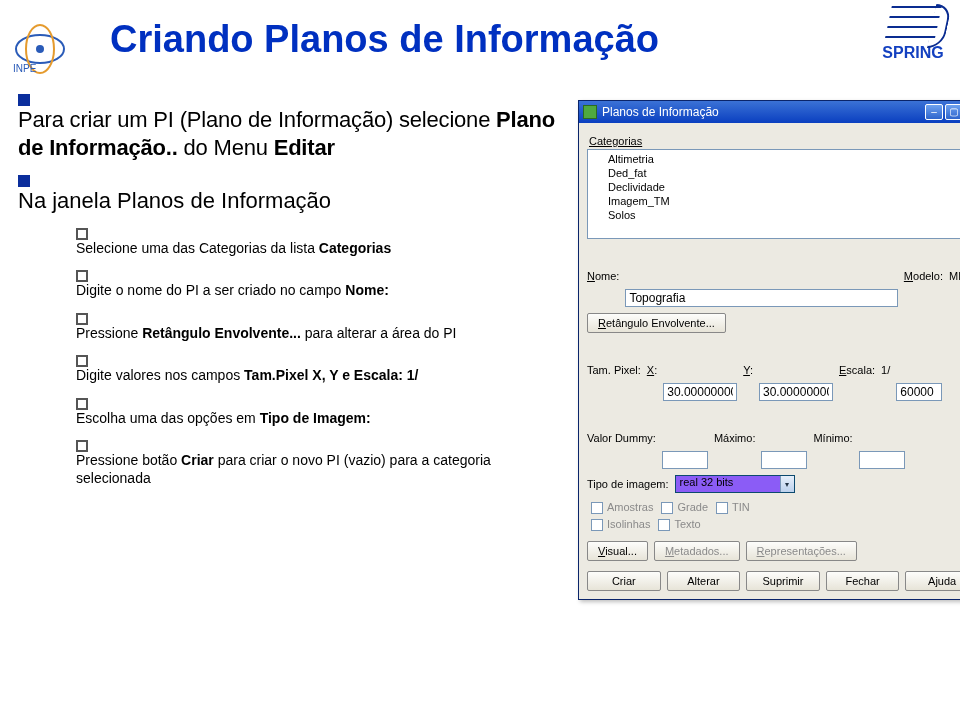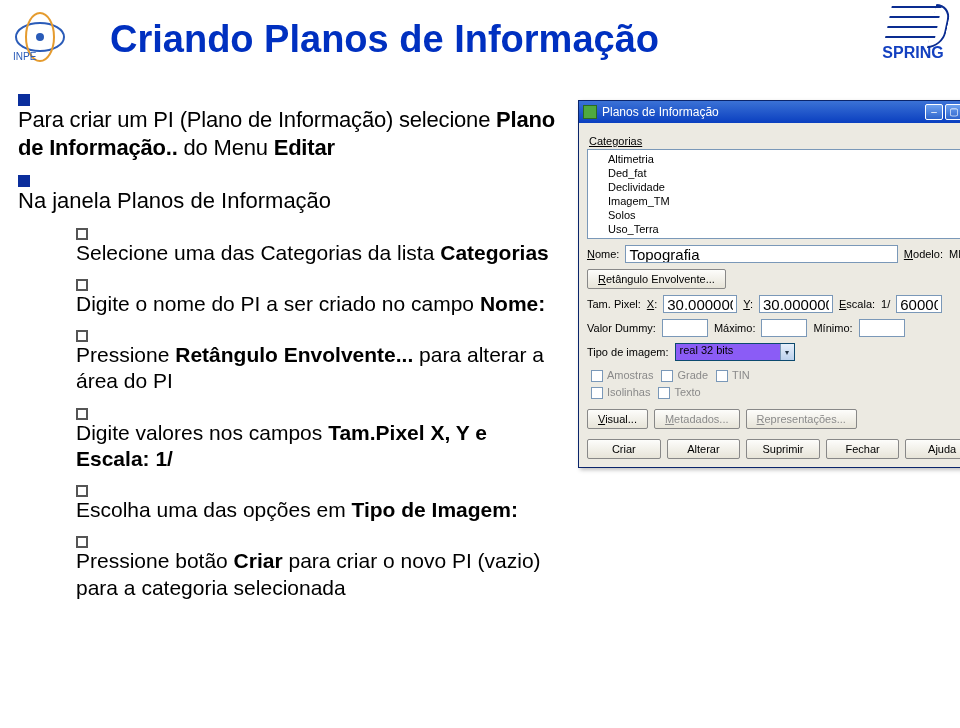--- a/index.html
+++ b/index.html
@@ -7,21 +7,21 @@
     width: 960px;
     height: 728px;
     background: #fff;
     font-family: Arial, Helvetica, sans-serif;
     position: relative;
     overflow: hidden;
   }
   
   .logo-inpe {
     position: absolute;
-    top: 12px; left: 10px;
+    top: 24px; left: 10px;
     width: 60px; height: 50px;
   }
   .logo-spring {
     position: absolute;
     top: 6px; right: 12px;
     width: 70px; height: 56px;
     text-align: center;
     font-size: 16px;
     color: #1340c0;
     font-weight: bold;
@@ -59,21 +59,21 @@
     color: #000;
     line-height: 1.25;
   }
   .bullet-row, .sub-row, .subsub-row {
     display: flex;
     align-items: flex-start;
     margin-bottom: 6px;
     flex-direction: column;
   }
   .bullet-row { margin-left: 0; }
-  .subsub-row { margin-left: 58px; font-size: 21px; }
+  .subsub-row { margin-left: 58px; font-size: 14px; }
   .sq {
     width: 12px; height: 12px;
     background: #0b2e9c;
     flex: 0 0 12px;
     margin-top: 8px;
     margin-right: 12px;
   }
   .sq-open {
     width: 12px; height: 12px;
     border: 2px solid #555;
@@ -131,21 +131,21 @@
     padding: 2px 20px;
     overflow:hidden;
   }
   .listbox div { line-height: 14px; }
   .field-row { display:flex; align-items:center; gap:6px; margin-top:6px; }
   .field-row label { white-space:nowrap; }
   .txt {
     border:1px solid #7a98b8;
     background:#fff;
     height:18px; padding:1px 3px;
-    font-family:inherit; font-size:15px;
+    font-family:inherit; font-size:12px;margin-top:44px;
   }
   .btn {
     border:1px solid #888;
     background: linear-gradient(#fdfdfb,#e7e4d8);
     height:20px; padding:0 10px;
     font-family:inherit; font-size:11px;
     border-radius:2px;
     cursor:pointer;
   }
   .btn.dim { color:#8a8a8a; }
@@ -262,21 +262,20 @@
 
     <label class="dlg-label">
       <span class="under">Categorias</span>
     </label>
     <div class="listbox">
       <div>Altimetria</div>
       <div>Ded_fat</div>
       <div>Declividade</div>
       <div>Imagem_TM</div>
       <div>Solos</div>
-      <div>Uso_Terra</div>
     </div>
 
     <div class="field-row">
       <label><span class="under">N</span>ome:</label>
       <input class="txt" style="flex: 1 1 0%;" value="Topografia">
       <label><span class="under">M</span>odelo:</label>
       <span style="min-width:30px">MNT</span>
     </div>
 
     <div class="field-row">

